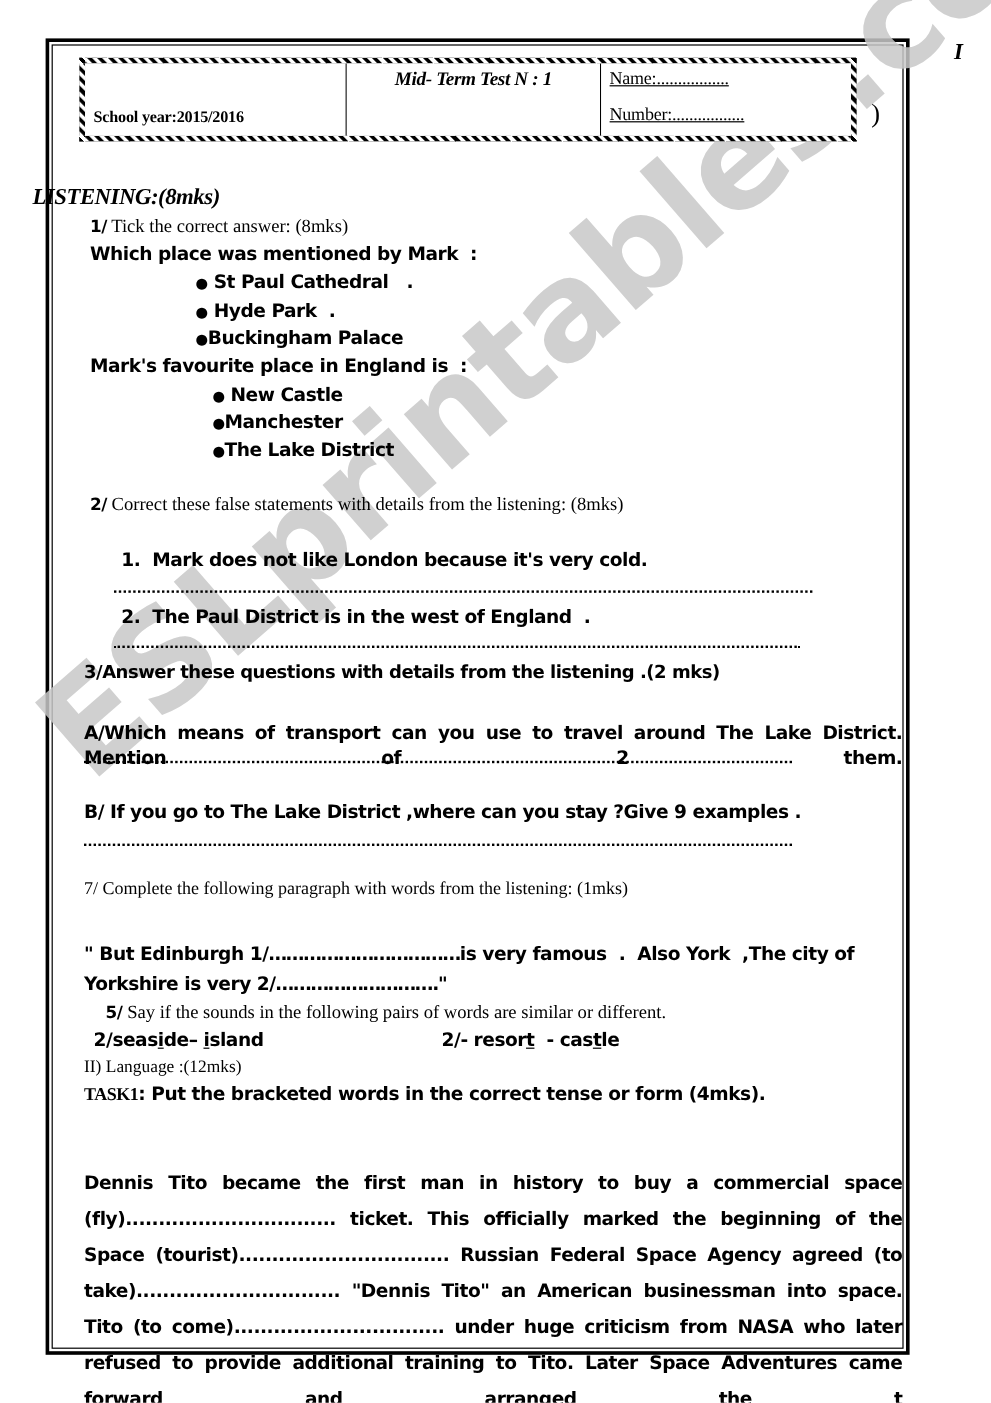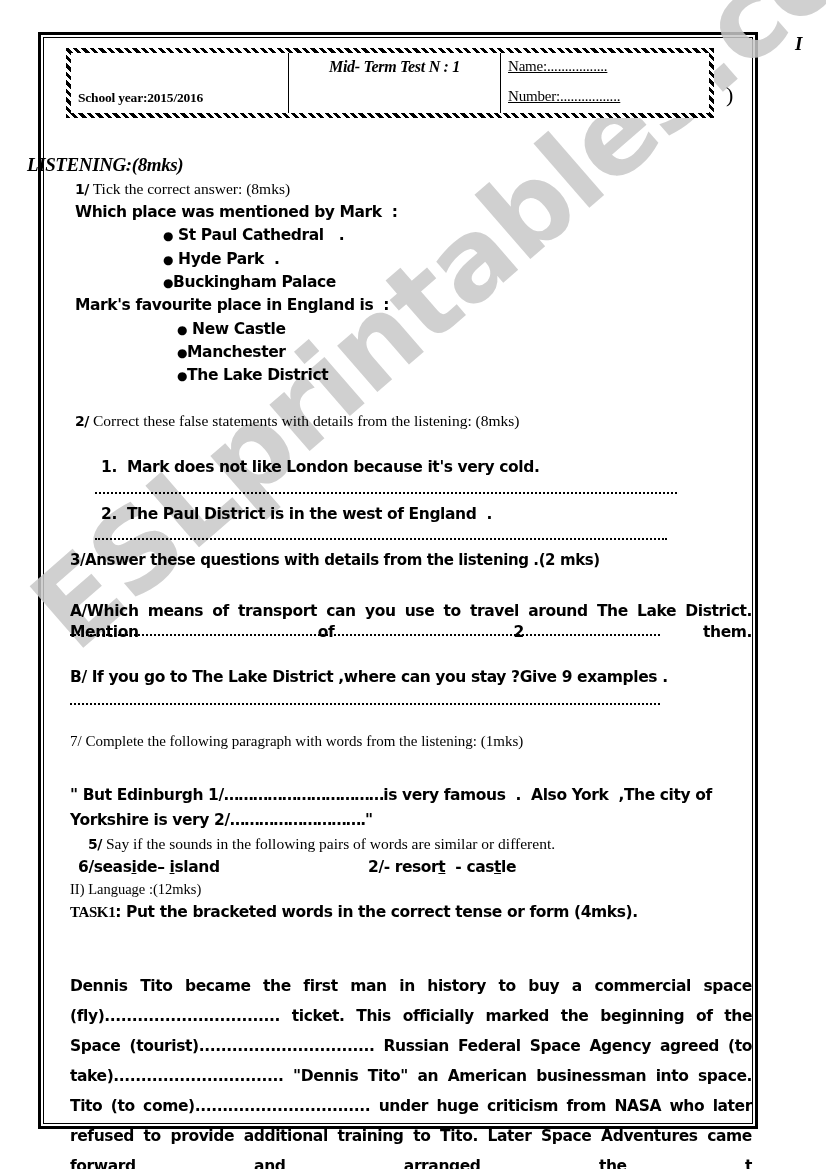--- a/index.html
+++ b/index.html
@@ -258,21 +258,21 @@
   <div class="dots" style="left:70px; top:703px; width:590px;"></div>
 
   <div class="tb serif" style="left:70px; top:733px; font-size:15px;">7/ Complete the following paragraph with words from the listening: (1mks)</div>
 
   <div class="tb hand" style="left:70px; top:786px; font-size:15.5px;"><span>" But Edinburgh 1/</span><span style="letter-spacing:-1px;">……………………………</span><span>is very famous  .  Also York  ,The city of</span></div>
 
   <div class="tb hand" style="left:70px; top:811px; font-size:15.5px;"><span>Yorkshire is very 2/</span><span style="letter-spacing:-1px;">……………………….</span><span>"</span></div>
 
   <div class="tb serif" style="left:88px; top:835px; font-size:15.5px;"><span class="b hand" style="font-size:14px;">5/</span><span> Say if the sounds in the following pairs of words are similar or different.</span></div>
 
-  <div class="tb hand" style="left:78px; top:858px; font-size:15.5px;"><span>6/seas</span><span class="u">i</span><span>de– </span><span class="u">i</span><span>sland</span></div>
+  <div class="tb hand" style="left:78px; top:858px; font-size:15.5px;"><span>2/seas</span><span class="u">i</span><span>de– </span><span class="u">i</span><span>sland</span></div>
 
   <div class="tb hand" style="left:368px; top:858px; font-size:15.5px;"><span>2/- resor</span><span class="u">t</span><span>  - cas</span><span class="u">t</span><span>le</span></div>
 
   <div class="tb serif" style="left:70px; top:881px; font-size:14.5px;"><span>II)</span><span> Language :(12mks)</span></div>
 
   <div class="tb hand" style="left:70px; top:903px; font-size:15.5px;"><span class="serif b" style="font-size:15px;">TASK1</span><span>: Put the bracketed words in the correct tense or form (4mks).</span></div>
 
   <div class="just hand" id="task1-paragraph" style="left:70px; top:943px; width:682px; font-size:15.5px; line-height:30px;"><span>Dennis Tito became the first man in history to buy a commercial space (fly)</span><span>................................</span><span> ticket. This officially marked the beginning of the Space (tourist)</span><span>................................</span><span> Russian Federal Space Agency agreed (to take)</span><span>...............................</span><span> </span><span class="b">"Dennis Tito"</span><span> an American businessman into space. Tito (to come)</span><span>................................</span><span> under huge criticism from </span><span class="b">NASA</span><span> who later refused to provide additional training to Tito. Later Space Adventures came forward and arranged the t</span></div>
 
 </div>

